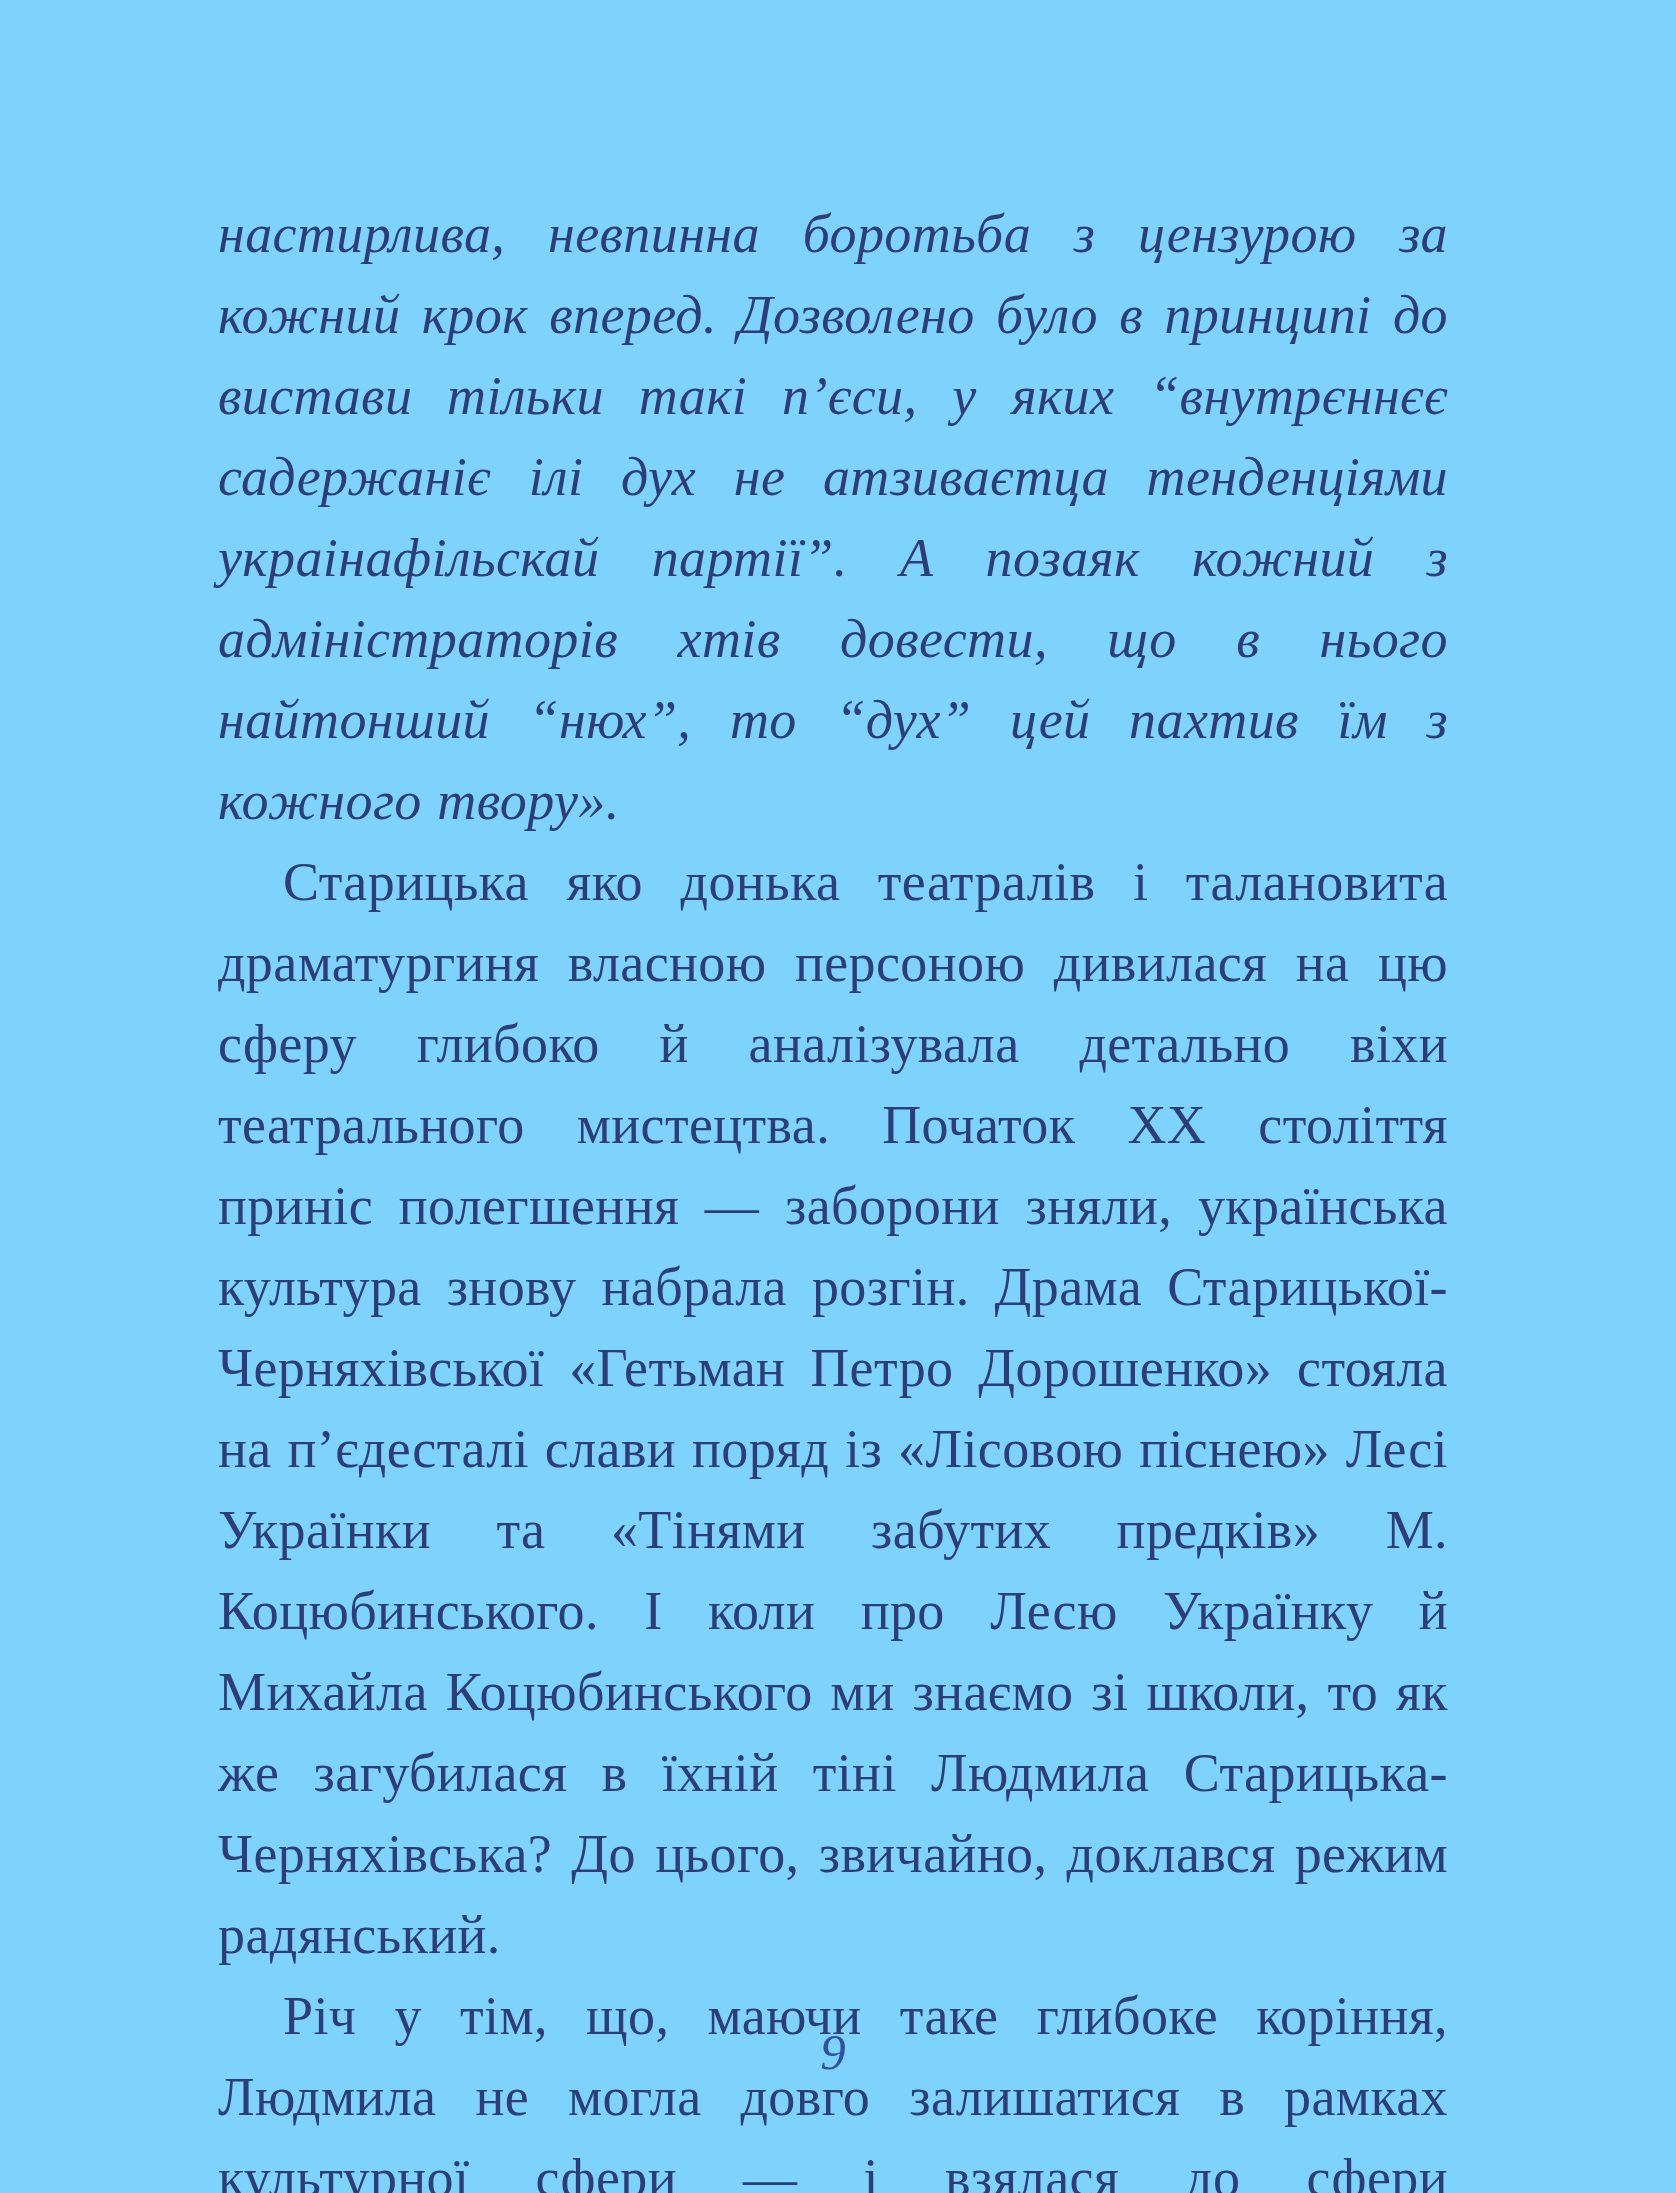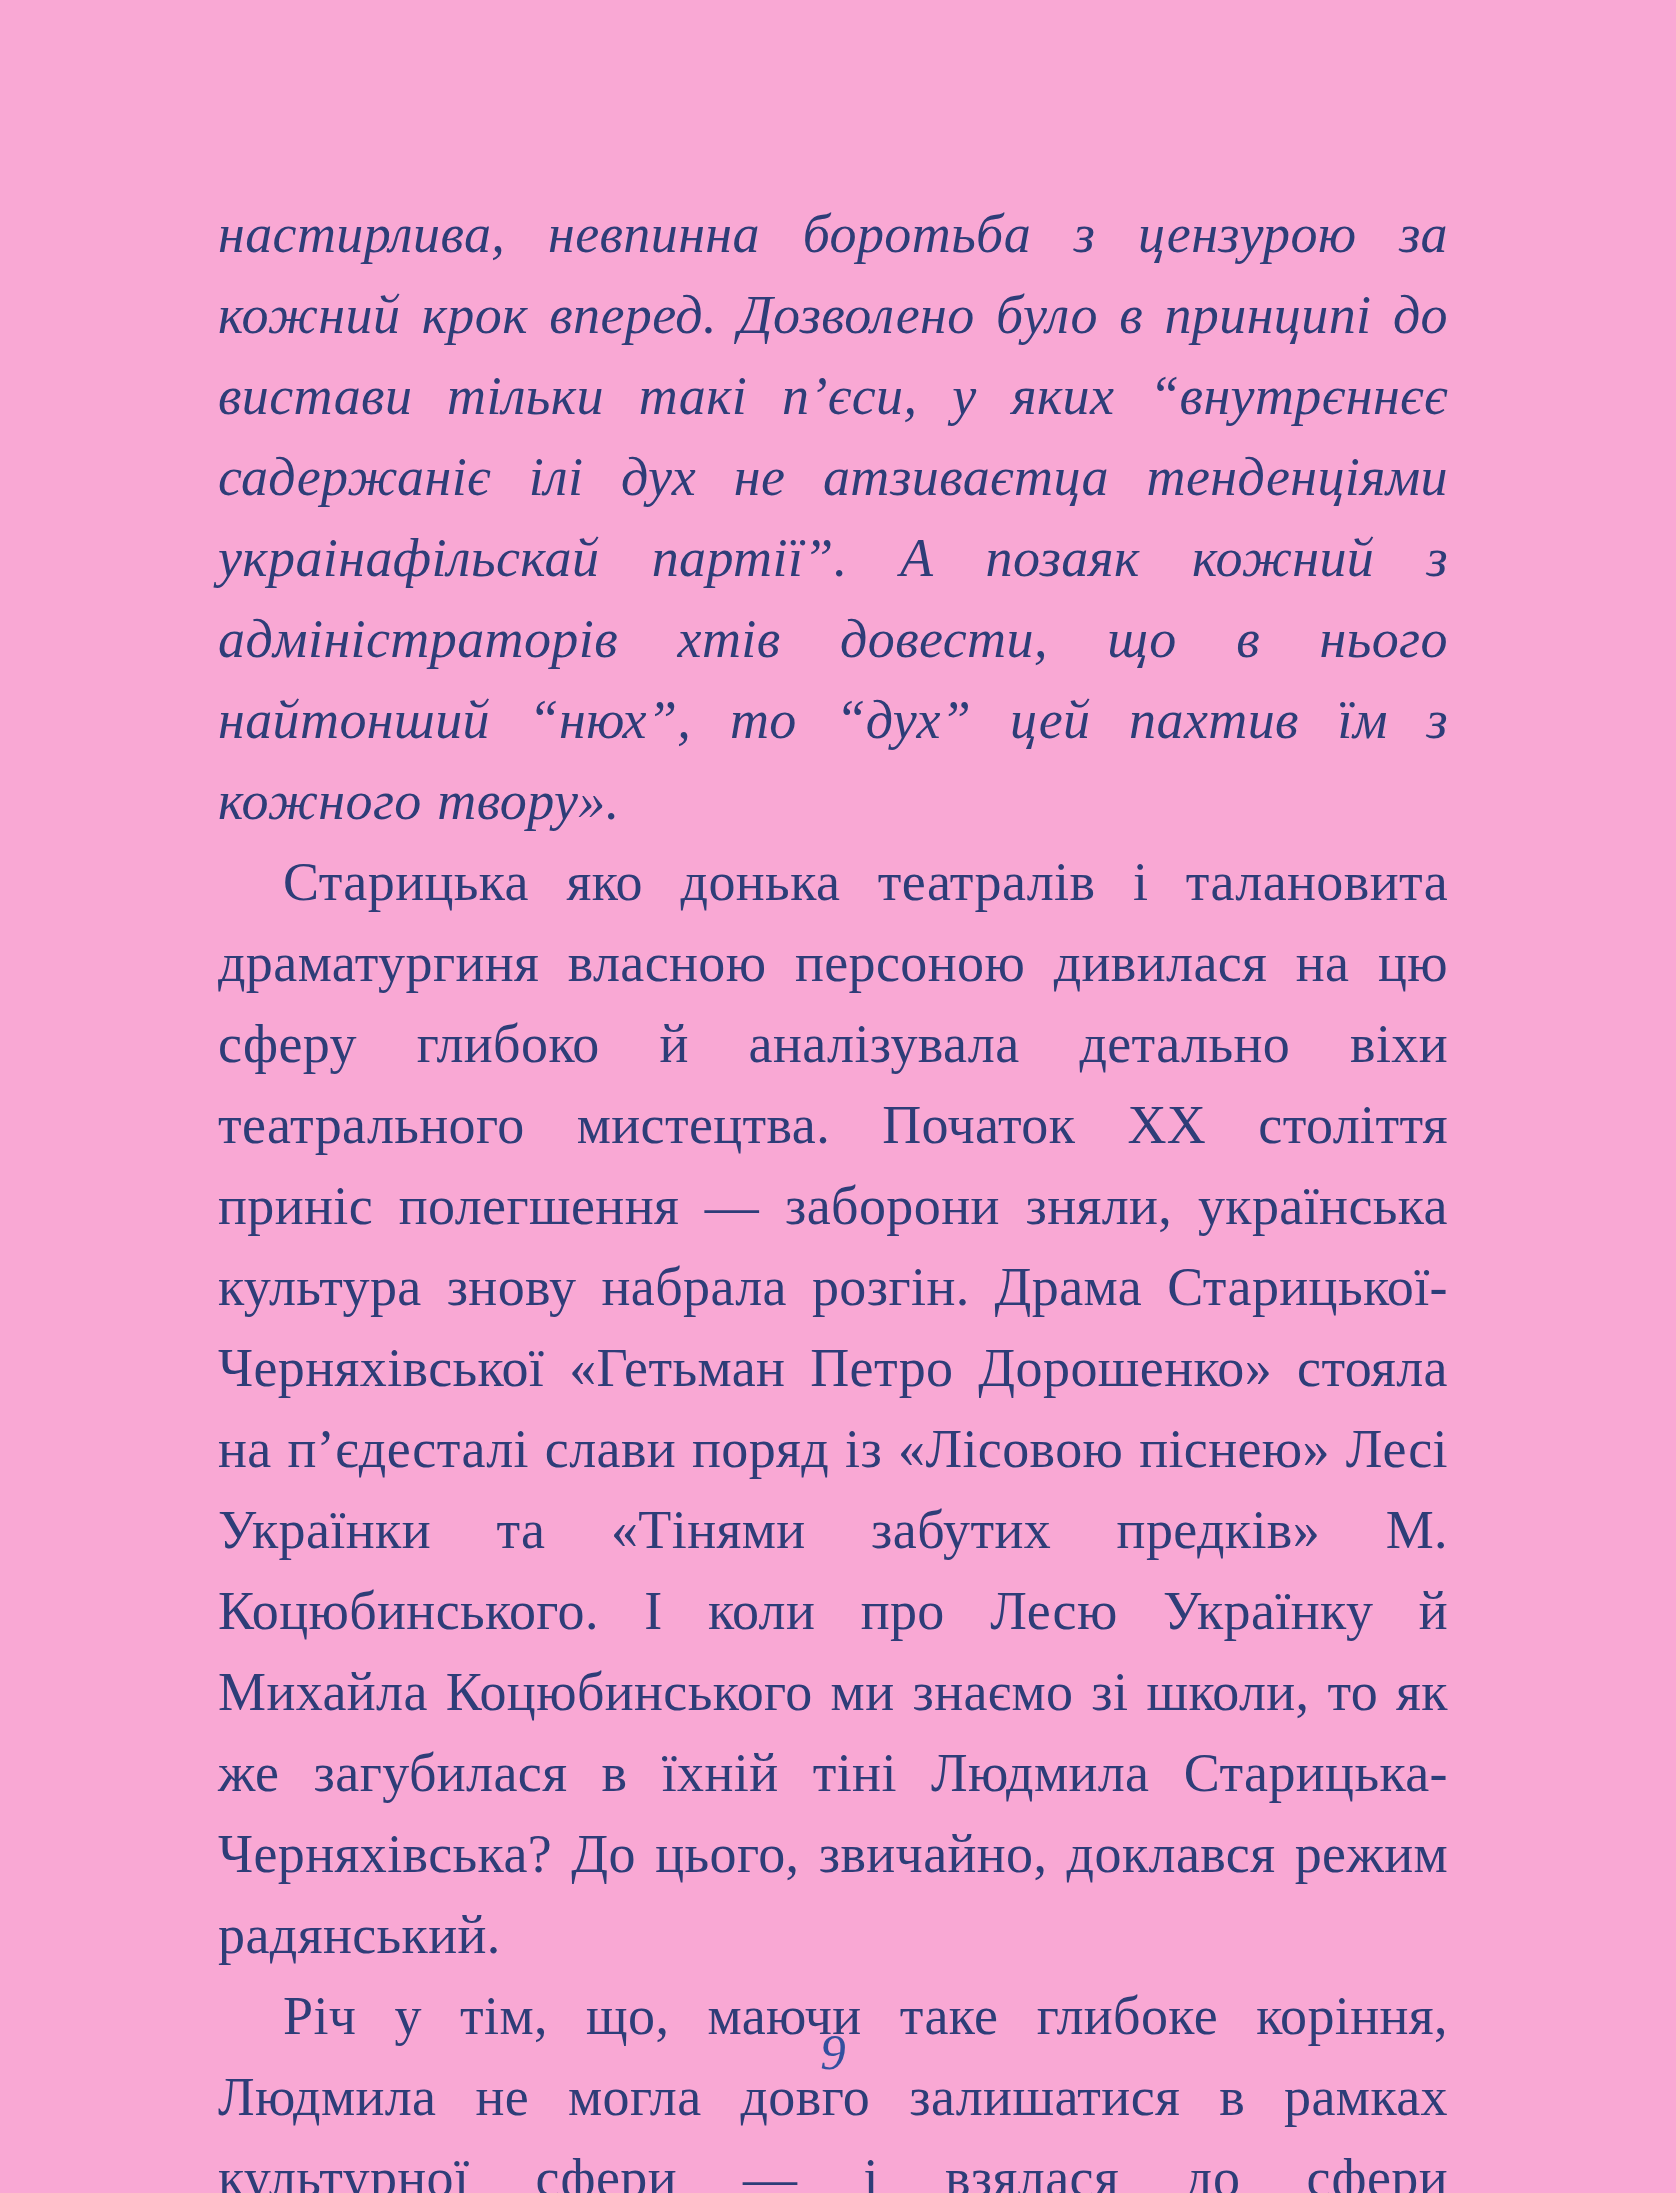--- a/index.html
+++ b/index.html
@@ -5,21 +5,21 @@
   html, body {
     margin: 0;
     padding: 0;
     background: #ffffff;
   }
   .page {
     position: relative;
     width: 1677px;
     height: 2193px;
     margin: 0 auto;
-    background: #f9a8d4;
+    background: #7dd3fc;
     font-family: "Liberation Serif", "DejaVu Serif", serif;
     color: #2e3d78;
     overflow: hidden;
   }
   .text-block {
     position: absolute;
     left: 218px;
     top: 194px;
     width: 1230px;
     text-align: justify;

